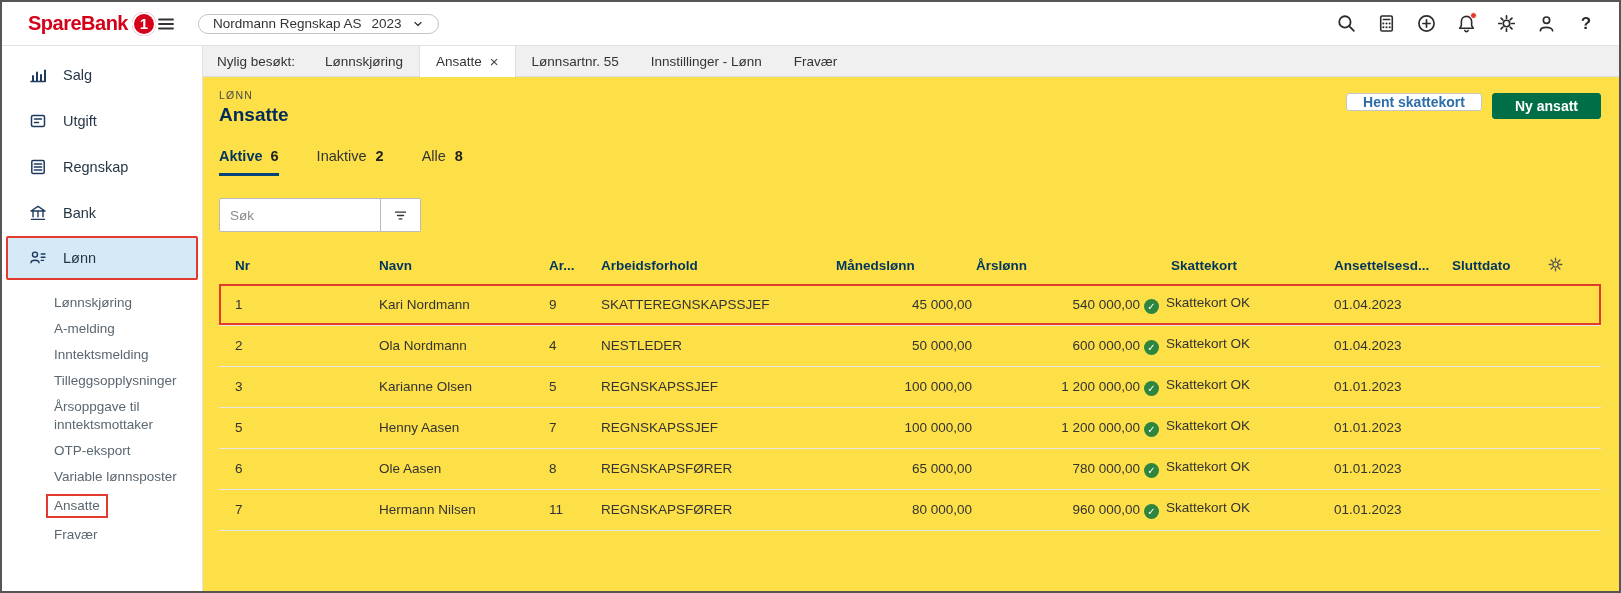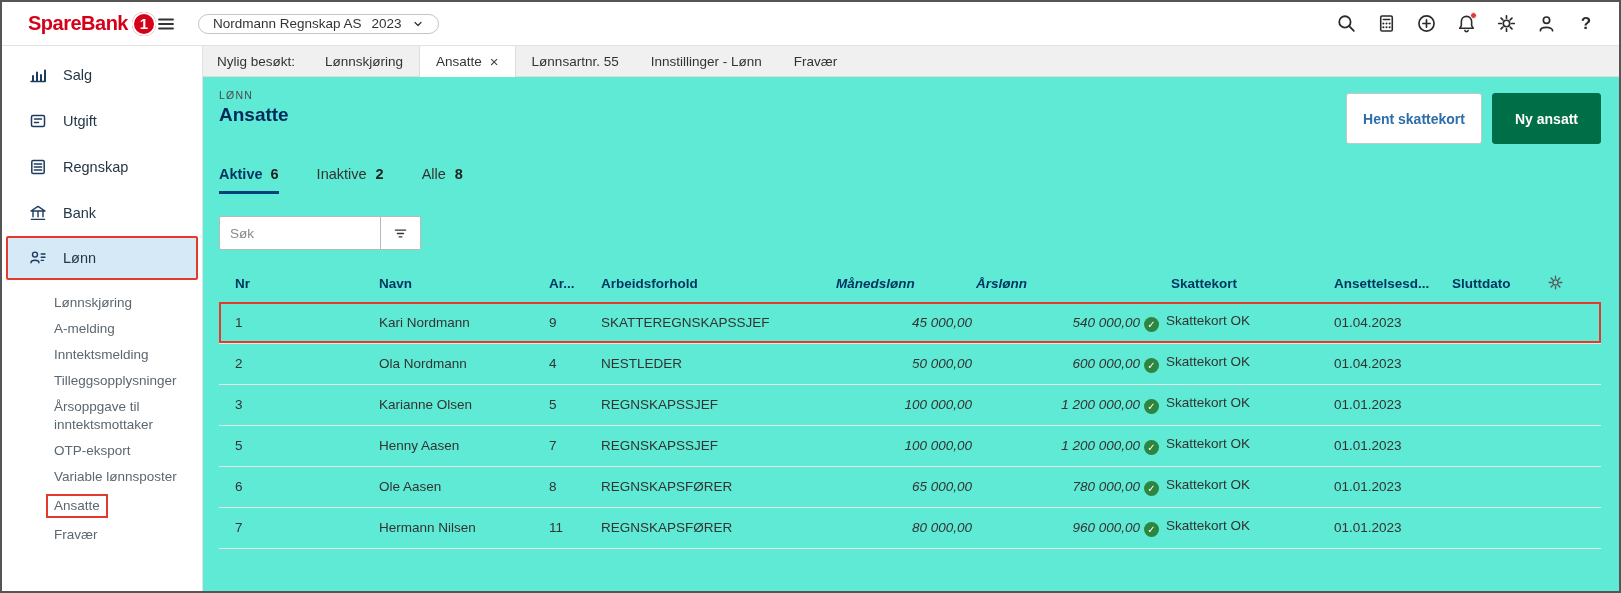--- a/index.html
+++ b/index.html
@@ -18,21 +18,21 @@
   .topbar-spacer { flex:1; }
   .topbar-icons { display:flex; align-items:center; gap:10px; }
   .icon-btn { width:30px; height:30px; background:none; border:none; cursor:pointer; color:#2b2b2b; display:flex; align-items:center; justify-content:center; position:relative; }
   .icon-btn svg { width:21px; height:21px; }
   .bell-dot { position:absolute; top:3px; right:4px; width:7px; height:7px; border-radius:50%; background:#e23b2e; border:1px solid #fff; }
   .help-glyph { font-size:17px; font-weight:700; color:#2b2b2b; }
 
   
   .body-row { flex:1; display:flex; min-height:0; }
   .sidebar { width:201px; flex:0 0 201px; border-right:1px solid #e2e2e2; background:#fff; padding-top:6px; overflow:hidden; }
-  .main { flex:1; display:flex; flex-direction:column; min-width:0; background:#5eead4; }
+  .main { flex:1; display:flex; flex-direction:column; min-width:0; background:#fde047; }
 
   
   .nav-item { display:flex; align-items:center; gap:15px; height:46px; padding-left:26px; font-size:14.5px; color:#253746; cursor:pointer; }
   .nav-item svg { width:20px; height:20px; color:#1d3a5f; flex:0 0 20px; }
   .nav-item.active { background:#d6e9f7; border:2px solid #e23b2e; margin:0 4px; padding-left:20px; height:44px; border-radius:2px; }
   .sub-list { margin-top:10px; padding-left:52px; padding-right:10px; }
   .sub-item { font-size:13.5px; color:#5b6770; line-height:18px; padding:4px 0; cursor:pointer; }
   .sub-item .sub-label { display:inline-block; }
   .sub-item.annotated .sub-label { border:2px solid #e23b2e; padding:1px 6px; margin-left:-8px; }
 
@@ -42,21 +42,21 @@
   .recent-tab { display:flex; align-items:center; gap:8px; padding:0 16px; cursor:pointer; color:#333; }
   .recent-tab.active { background:#fff; border-left:1px solid #ddd; border-right:1px solid #ddd; margin-bottom:-1px; }
   .tab-close { font-size:15px; color:#444; cursor:pointer; line-height:1; }
 
   
   .content { flex:1; padding:12px 18px 0 16px; overflow:hidden; }
   .page-head { display:flex; justify-content:space-between; align-items:flex-start; }
   .eyebrow { font-size:10.5px; letter-spacing:1.2px; color:#4a4a4a; margin-bottom:3px; }
   .page-title { font-size:19px; font-weight:700; color:#002b5c; }
   .actions { display:flex; gap:10px; margin-top:4px; }
-  .btn { height:51px; border-radius:3px; font-size:14px; font-weight:700; cursor:pointer; display:flex; align-items:center; gap:8px; }
+  .btn { height:18px; border-radius:3px; font-size:14px; font-weight:700; cursor:pointer; display:flex; align-items:center; gap:8px; }
   .btn-outline { background:#fff; border:1px solid #c6c6c6; color:#2d6da8; padding:0 16px; }
   .btn-primary { background:#006e46; border:1px solid #006e46; color:#fff; padding:12px 22px; }
   .btn .chev { display:flex; }
 
   
   .filter-tabs { display:flex; gap:38px; margin-top:22px; font-size:14.5px; }
   .filter-tab { display:flex; gap:9px; padding-bottom:9px; color:#333; cursor:pointer; border-bottom:3px solid transparent; }
   .filter-tab .count { font-weight:700; color:#222; }
   .filter-tab.active { color:#00365f; font-weight:700; border-bottom-color:#00437a;gap:8px; }
 
@@ -64,21 +64,21 @@
   .search-row { display:flex; margin-top:22px; }
   .search-input { width:162px; height:34px; border:1px solid #b9b9b9; border-radius:2px 0 0 2px; padding:0 10px; font-size:13.5px; color:#333; font-family:inherit; }
   .search-input::placeholder { color:#8a8a8a; }
   .filter-btn { width:40px; height:34px; border:1px solid #b9b9b9; border-left:none; background:#fff; cursor:pointer; display:flex; align-items:center; justify-content:center; color:#333; border-radius:0 2px 2px 0; }
 
   
   .emp-table { width:100%; border-collapse:collapse; table-layout:fixed; margin-top:16px; font-size:13.5px; }
   .emp-table th { text-align:left; color:#00355f; font-weight:700; height:36px; border-bottom:1px solid #e3e3e3; padding:0; }
   .emp-table td { height:41px; border-bottom:1px solid #e7e7e7; color:#333; padding:0; }
   .emp-table th:first-child, .emp-table td:first-child { padding-left:16px; }
-  .col-man, .col-ars { text-align:right;font-style:italic; }
+  .col-man, .col-ars { text-align:right; }
   td.col-man, td.col-ars, th.col-man, th.col-ars { padding-right:4px; }
   .col-ska { padding-left:27px; }
   th.col-ska { padding-left:27px; }
   .col-gear { text-align:right; padding-right:6px; }
   tr.annotated { outline:2px solid #e23b2e; outline-offset:-2px; }
   .check-badge { display:inline-flex; width:15px; height:15px; border-radius:50%; background:#2e8540; color:#fff; font-size:10px; font-weight:700; align-items:center; justify-content:center; margin-right:7px; vertical-align:-3px; }
   .gear-th { background:none; border:none; cursor:pointer; color:#555; }
 </style>
 </head>
 <body>

